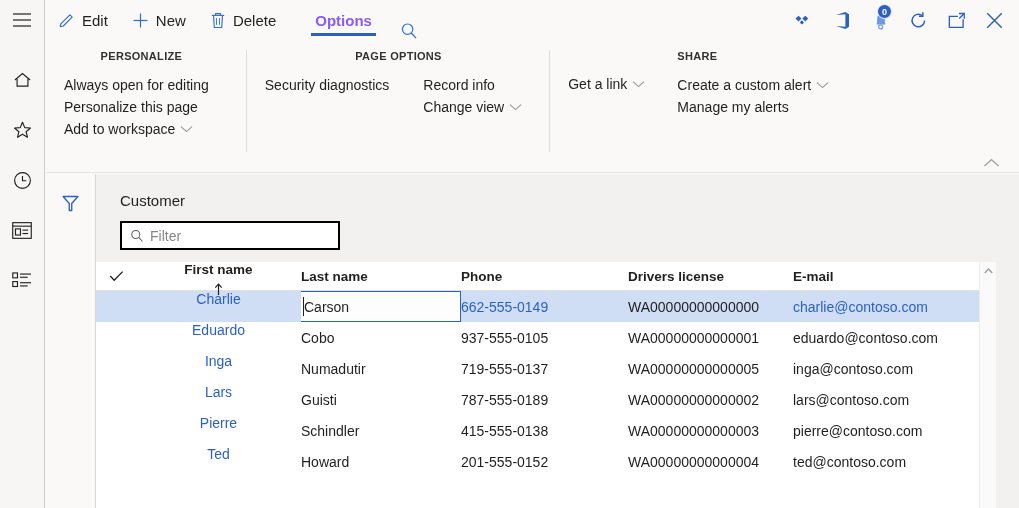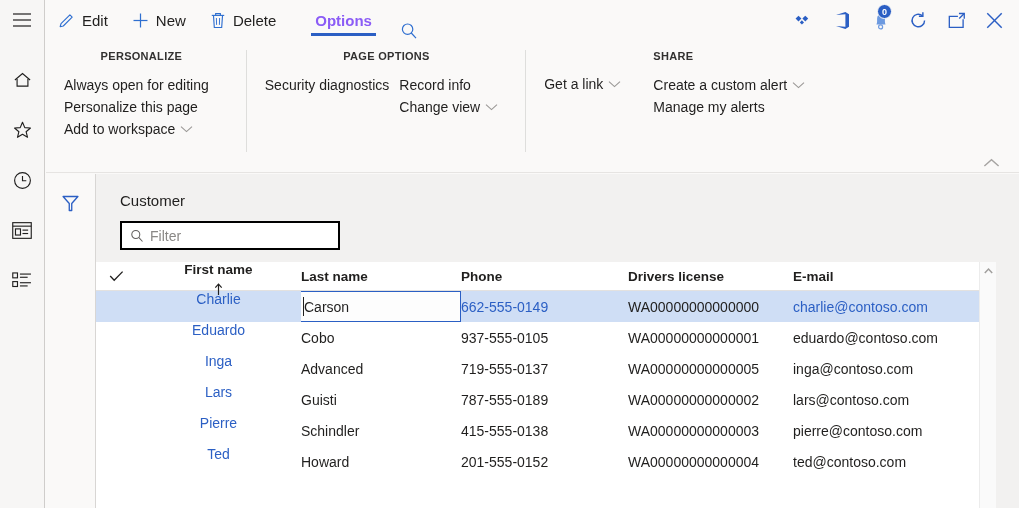--- a/index.html
+++ b/index.html
@@ -433,21 +433,21 @@
     </div>
 
     <div class="rgroup with-divider" style="padding-left:18px;">
       <div class="rgroup-title">PAGE OPTIONS</div>
       <div class="rgroup-cols">
         <div class="rcol">
           <div class="ritem">
             <span>Security diagnostics</span>
           </div>
         </div>
-        <div class="rcol" style="">
+        <div class="rcol" style="margin-left:24px;">
           <div class="ritem">
             <span>Record info</span>
           </div>
           <div class="ritem">
             <span>Change view</span>
             <span class="chev">
               <svg width="13" height="8" viewBox="0 0 13 8">
                   <path d="M1 1.6 L6.5 6.6 L12 1.6" fill="none" stroke="#9a9896" stroke-width="1.1"></path>
                 </svg>
             </span>
@@ -565,21 +565,21 @@
           <div class="cell c-first link">Eduardo</div>
           <div class="cell c-last">Cobo</div>
           <div class="cell c-phone">937-555-0105</div>
           <div class="cell c-dl">WA00000000000001</div>
           <div class="cell c-email">eduardo@contoso.com</div>
         </div>
 
         <div class="grid-row">
           <div class="cell c-check"></div>
           <div class="cell c-first link">Inga</div>
-          <div class="cell c-last">Advanced</div>
+          <div class="cell c-last">Numadutir</div>
           <div class="cell c-phone">719-555-0137</div>
           <div class="cell c-dl">WA00000000000005</div>
           <div class="cell c-email">inga@contoso.com</div>
         </div>
 
         <div class="grid-row">
           <div class="cell c-check"></div>
           <div class="cell c-first link">Lars</div>
           <div class="cell c-last">Guisti</div>
           <div class="cell c-phone">787-555-0189</div>

